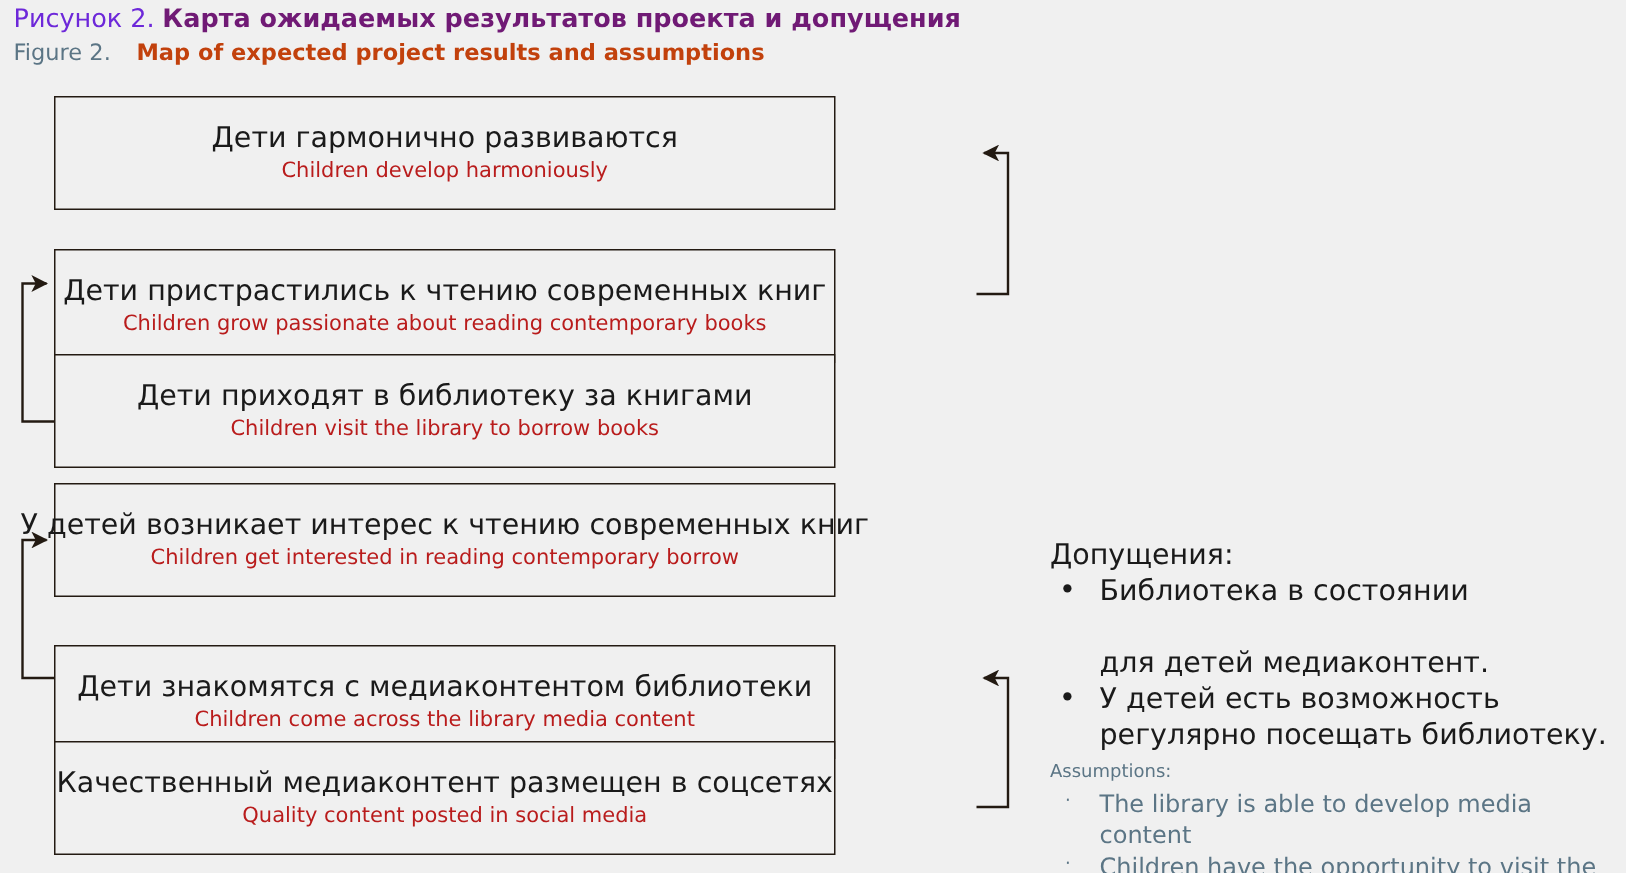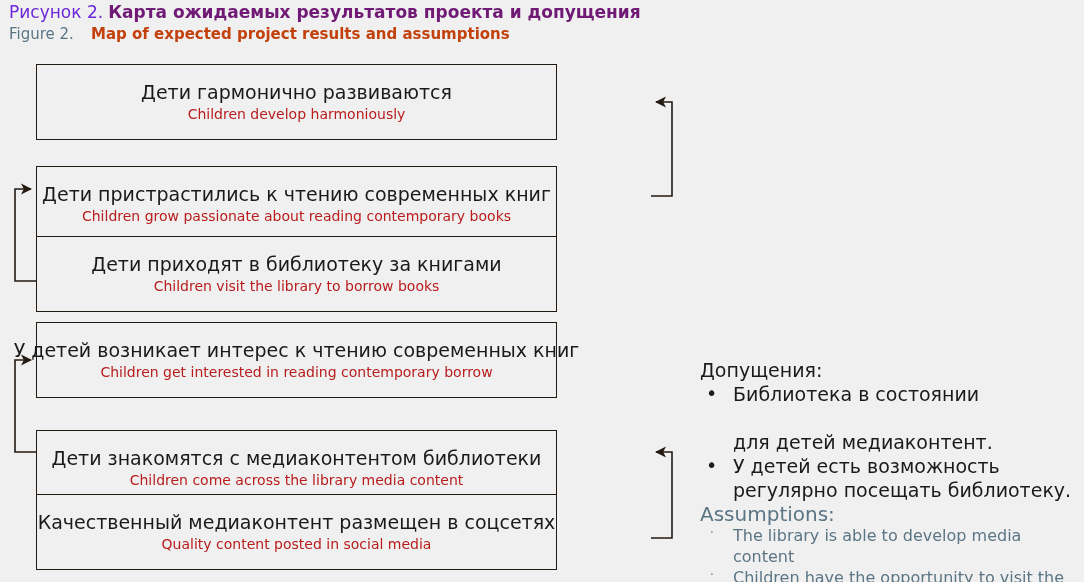--- a/index.html
+++ b/index.html
@@ -119,21 +119,21 @@
     line-height: 24px;
   }
   .as-list-ru li .bul {
     position: absolute;
     left: 6px;
     top: -1px;
     font-size: 19px;
     color: #1a1a1a;
   }
   .as-head-en {
-    font-size: 20px;
+    font-size: 12px;
     color: #5b7585;
     line-height: 21px;
     margin-top: 2px;
   }
   .as-list-en {
     list-style: none;
     margin: 0;
     padding: 0;
   }
   .as-list-en li {

